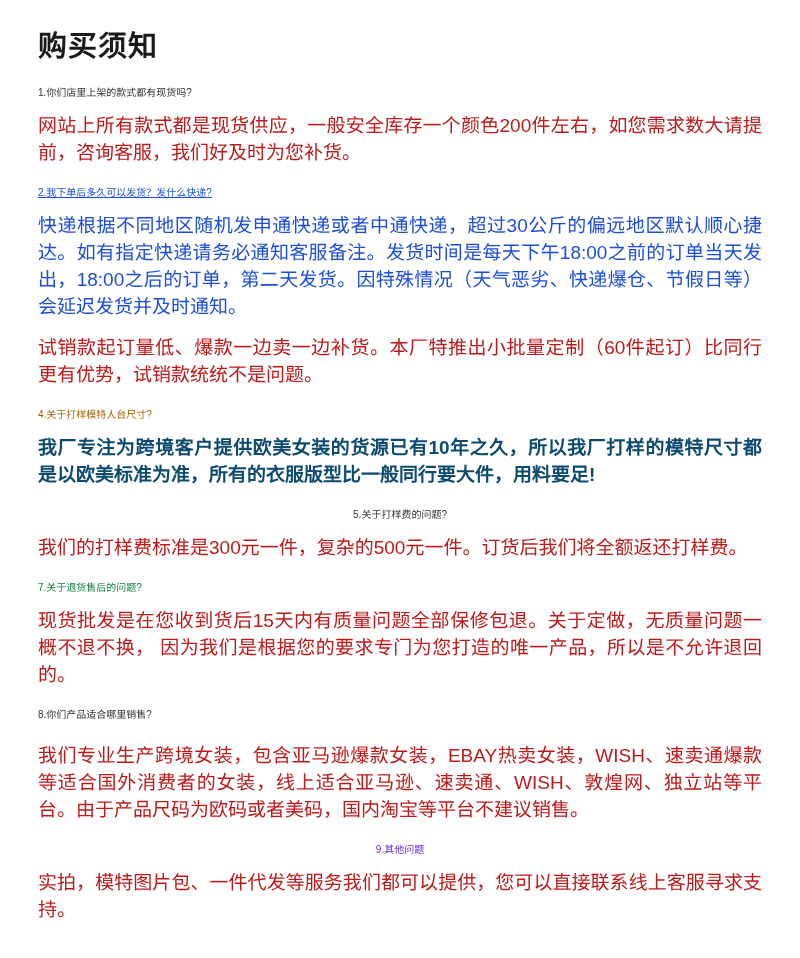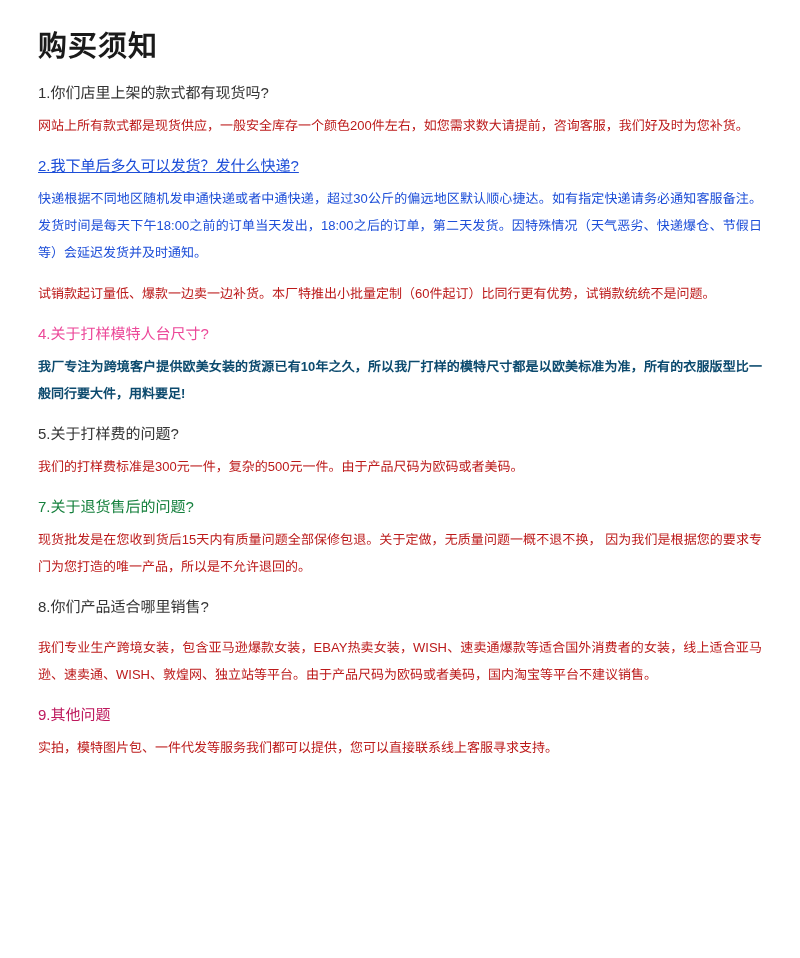--- a/index.html
+++ b/index.html
@@ -21,27 +21,27 @@
     line-height: 28px;
     font-weight: 700;
     color: #1a1a1a;
     margin: 10px 0 20px 0;
     letter-spacing: 1px;
   }
   .faq-item {
     margin: 0;
   }
   .faq-item .question {
-    font-size: 15px;
+    font-size: 10px;
     line-height: 25px;
     color: #333333;
     margin: 0;
   }
   .faq-item .answer {
-    font-size: 13px;
+    font-size: 19px;
     line-height: 27px;
     color: #bc1a1a;
     margin: 7px 0 14px 0;
     text-align: justify;
     text-justify: inter-ideograph;
   }
 </style>
 </head>
 <body>
 
@@ -57,39 +57,39 @@
     <section class="faq-item">
       <p class="question" style="color: #1d4ed8; text-decoration: underline;">2.我下单后多久可以发货？发什么快递?</p>
       <p class="answer" style="color: #1d4ed8;">快递根据不同地区随机发申通快递或者中通快递，超过30公斤的偏远地区默认顺心捷达。如有指定快递请务必通知客服备注。发货时间是每天下午18:00之前的订单当天发出，18:00之后的订单，第二天发货。因特殊情况（天气恶劣、快递爆仓、节假日等）会延迟发货并及时通知。</p>
     </section>
 
     <section class="faq-item">
       <p class="answer" style="color: rgb(188, 26, 26);">试销款起订量低、爆款一边卖一边补货。本厂特推出小批量定制（60件起订）比同行更有优势，试销款统统不是问题。</p>
     </section>
 
     <section class="faq-item">
-      <p class="question" style="color: #ec4899;">4.关于打样模特人台尺寸?</p>
+      <p class="question" style="color: #a16207;">4.关于打样模特人台尺寸?</p>
       <p class="answer" style="color: #0c4a6e; font-weight: bold;">我厂专注为跨境客户提供欧美女装的货源已有10年之久，所以我厂打样的模特尺寸都是以欧美标准为准，所有的衣服版型比一般同行要大件，用料要足!</p>
     </section>
 
     <section class="faq-item">
-      <p class="question" style="color: rgb(51, 51, 51);">5.关于打样费的问题?</p>
-      <p class="answer" style="color: rgb(188, 26, 26);">我们的打样费标准是300元一件，复杂的500元一件。由于产品尺码为欧码或者美码。</p>
+      <p class="question" style="color: rgb(51, 51, 51); text-align: center;">5.关于打样费的问题?</p>
+      <p class="answer" style="color: rgb(188, 26, 26);">我们的打样费标准是300元一件，复杂的500元一件。订货后我们将全额返还打样费。</p>
     </section>
 
 
     <section class="faq-item">
       <p class="question" style="color: #15803d;">7.关于退货售后的问题?</p>
       <p class="answer" style="color: rgb(188, 26, 26);">现货批发是在您收到货后15天内有质量问题全部保修包退。关于定做，无质量问题一概不退不换， 因为我们是根据您的要求专门为您打造的唯一产品，所以是不允许退回的。</p>
     </section>
 
     <section class="faq-item">
       <p class="question" style="color: rgb(51, 51, 51);">8.你们产品适合哪里销售?</p>
       <p class="answer" style="color: rgb(188, 26, 26); margin-top: 15px;">我们专业生产跨境女装，包含亚马逊爆款女装，EBAY热卖女装，WISH、速卖通爆款等适合国外消费者的女装，线上适合亚马逊、速卖通、WISH、敦煌网、独立站等平台。由于产品尺码为欧码或者美码，国内淘宝等平台不建议销售。</p>
     </section>
 
     <section class="faq-item">
-      <p class="question" style="color: #be185d;">9.其他问题</p>
+      <p class="question" style="color: #6d28d9; text-align: center;">9.其他问题</p>
       <p class="answer" style="color: rgb(188, 26, 26);">实拍，模特图片包、一件代发等服务我们都可以提供，您可以直接联系线上客服寻求支持。</p>
     </section>
   </div>
 
 </div>
 
 </body></html>

